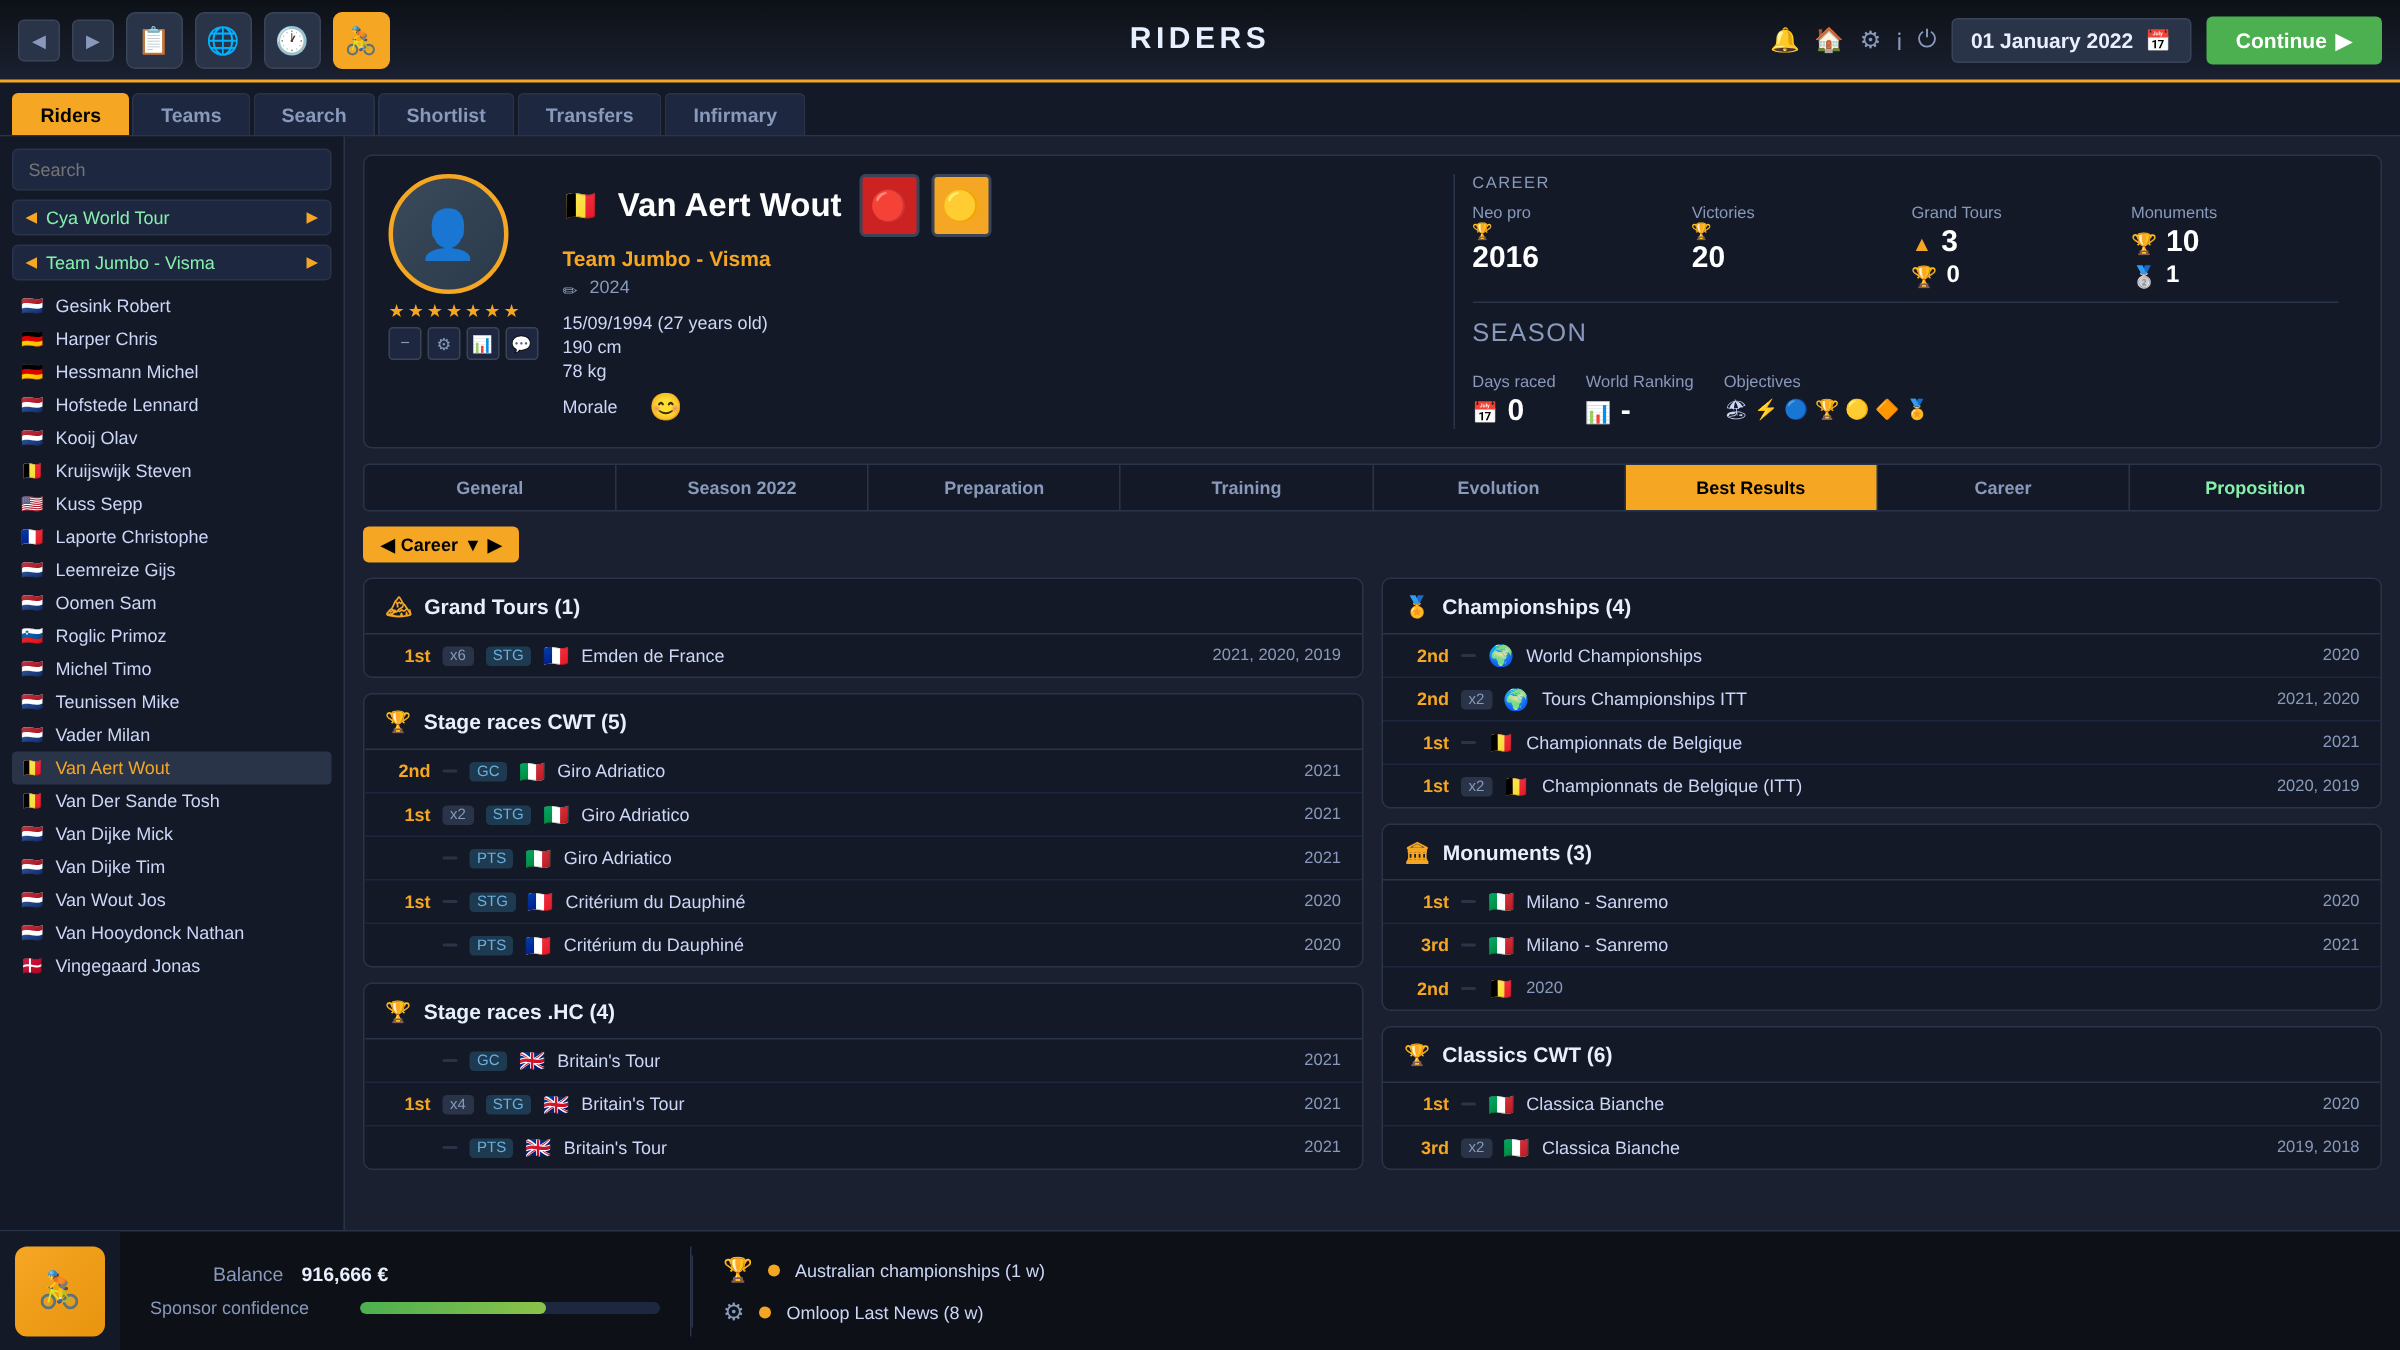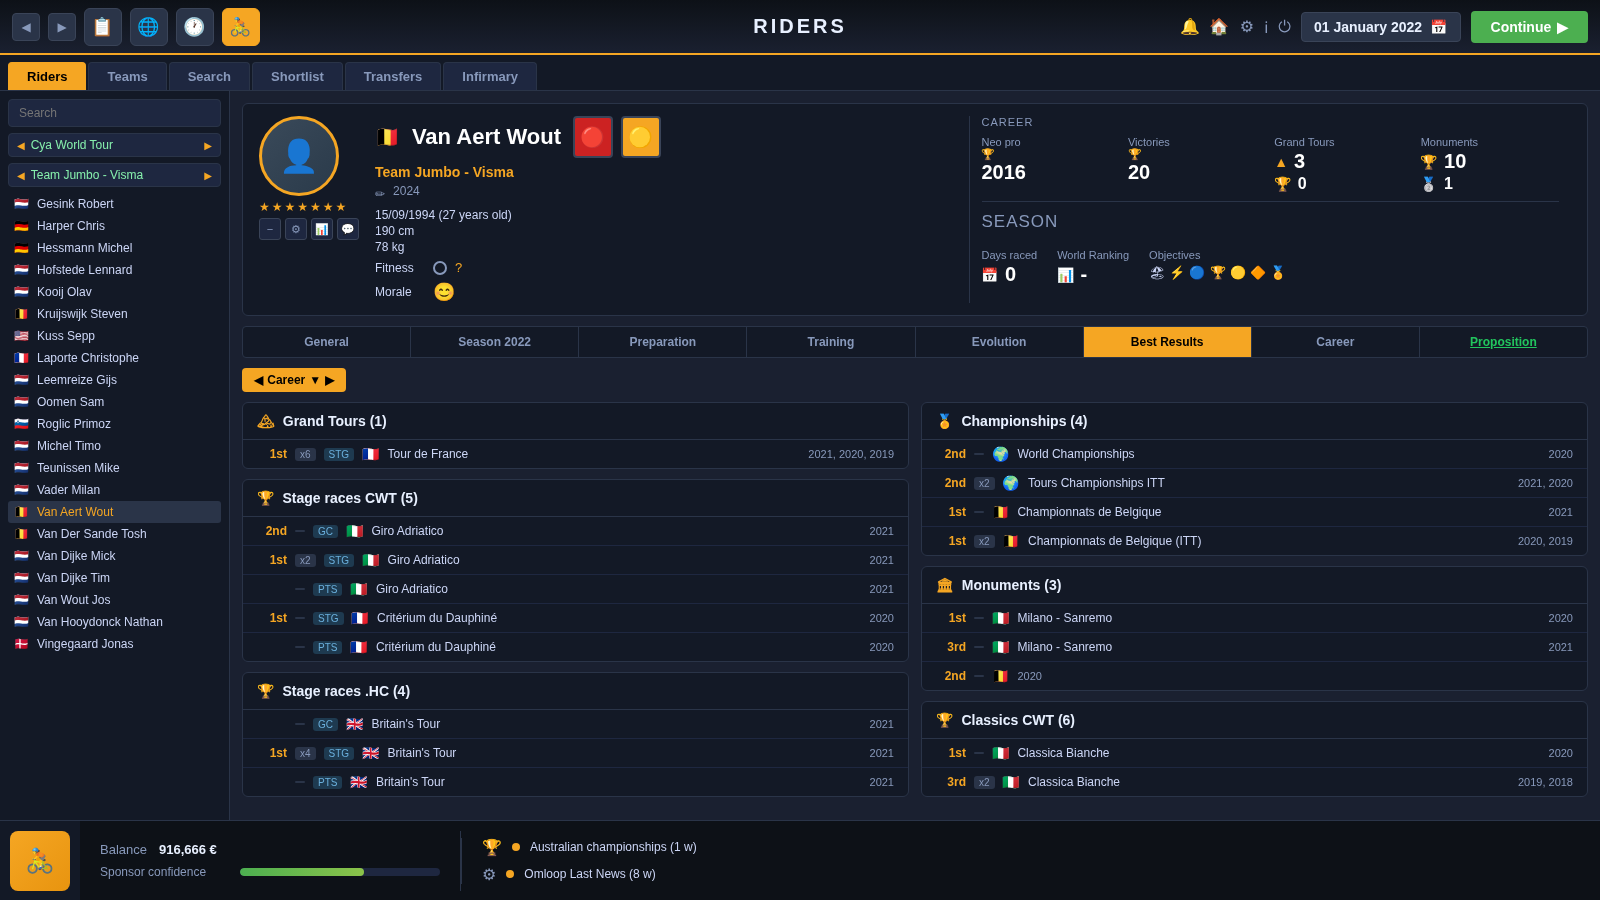--- a/index.html
+++ b/index.html
@@ -331,21 +331,21 @@
     }
     .bottom-stats {
       flex: 1;
       padding: 0 20px;
       display: flex;
       flex-direction: column;
       gap: 8px;
       max-width: 380px;
     }
     .balance-row { display: flex; gap: 12px; align-items: center; font-size: 13px; }
-    .balance-label { color: #8899bb; }
+    .balance-label { color: #8899bb; margin-left: 42px; }
     .balance-value { color: #e8f0ff; font-weight: 700; }
     .progress-container { display: flex; align-items: center; gap: 10px; }
     .progress-label { color: #8899bb; font-size: 12px; width: 130px; }
     .progress-bar-bg {
       flex: 1;
       height: 8px;
       background: #1e2740;
       border-radius: 4px;
       overflow: hidden;
     }
@@ -556,25 +556,20 @@
           </div>
         </div>
         <div class="team-name">Team Jumbo - Visma</div>
         <div style="display:flex;align-items:center;gap:8px;margin-bottom:4px;">
           <span style="color:#8899bb;font-size:12px;">✏</span>
           <span class="contract-year">2024</span>
         </div>
         <div style="font-size:12px;color:#ccd6f6;margin-bottom:2px;">15/09/1994 (27 years old)</div>
         <div style="font-size:12px;color:#ccd6f6;margin-bottom:2px;">190 cm</div>
         <div style="font-size:12px;color:#ccd6f6;margin-bottom:4px;">78 kg</div>
-        <div class="fitness-row">
-          <span class="fitness-label">Fitness</span>
-          <span style="width:14px;height:14px;border-radius:50%;border:2px solid #8899bb;display:inline-block;"></span>
-          <span style="color:#f5a623;">?</span>
-        </div>
         <div class="fitness-row">
           <span class="fitness-label">Morale</span>
           <span style="color:#4caf50;font-size:18px;">😊</span>
         </div>
       </div>
 
       <div style="display:flex;flex-direction:column;flex:1;padding:0 12px;border-left:1px solid #2a3448;">
         <div style="font-size:11px;color:#8899bb;text-transform:uppercase;letter-spacing:1px;margin-bottom:8px;">CAREER</div>
         <div style="display:grid;grid-template-columns:repeat(4,1fr);gap:8px;">
           <div>
@@ -650,21 +645,21 @@
     </div>
 
     <div class="page-tabs">
       <div class="page-tab">General</div>
       <div class="page-tab">Season 2022</div>
       <div class="page-tab">Preparation</div>
       <div class="page-tab">Training</div>
       <div class="page-tab">Evolution</div>
       <div class="page-tab active">Best Results</div>
       <div class="page-tab">Career</div>
-      <div class="page-tab" style="color:#22c55e;text-decoration:underline;">Proposition</div>
+      <div class="page-tab" style="color:#86efac;">Proposition</div>
     </div>
 
     <div class="filter-bar">
       <button class="filter-btn">
         <span>◀</span>
         <span>Career</span>
         <span>▼</span>
         <span>▶</span>
       </button>
     </div>
@@ -676,21 +671,21 @@
         <div class="results-section" style="margin-bottom:10px;">
           <div class="results-section-header">
             <span class="icon">🏔</span>
             <span>Grand Tours (1)</span>
           </div>
           <div class="result-row">
             <span class="result-pos">1st</span>
             <span class="result-badge">x6</span>
             <span class="result-type-badge">STG</span>
             <span class="result-flag">🇫🇷</span>
-            <span class="result-name">Tour de France</span>
+            <span class="result-name">Emden de France</span>
             <span class="result-year">2021, 2020, 2019</span>
           </div>
         </div>
 
         <div class="results-section" style="margin-bottom:10px;">
           <div class="results-section-header">
             <span class="icon">🏆</span>
             <span>Stage races CWT (5)</span>
           </div>
           <div class="result-row">

